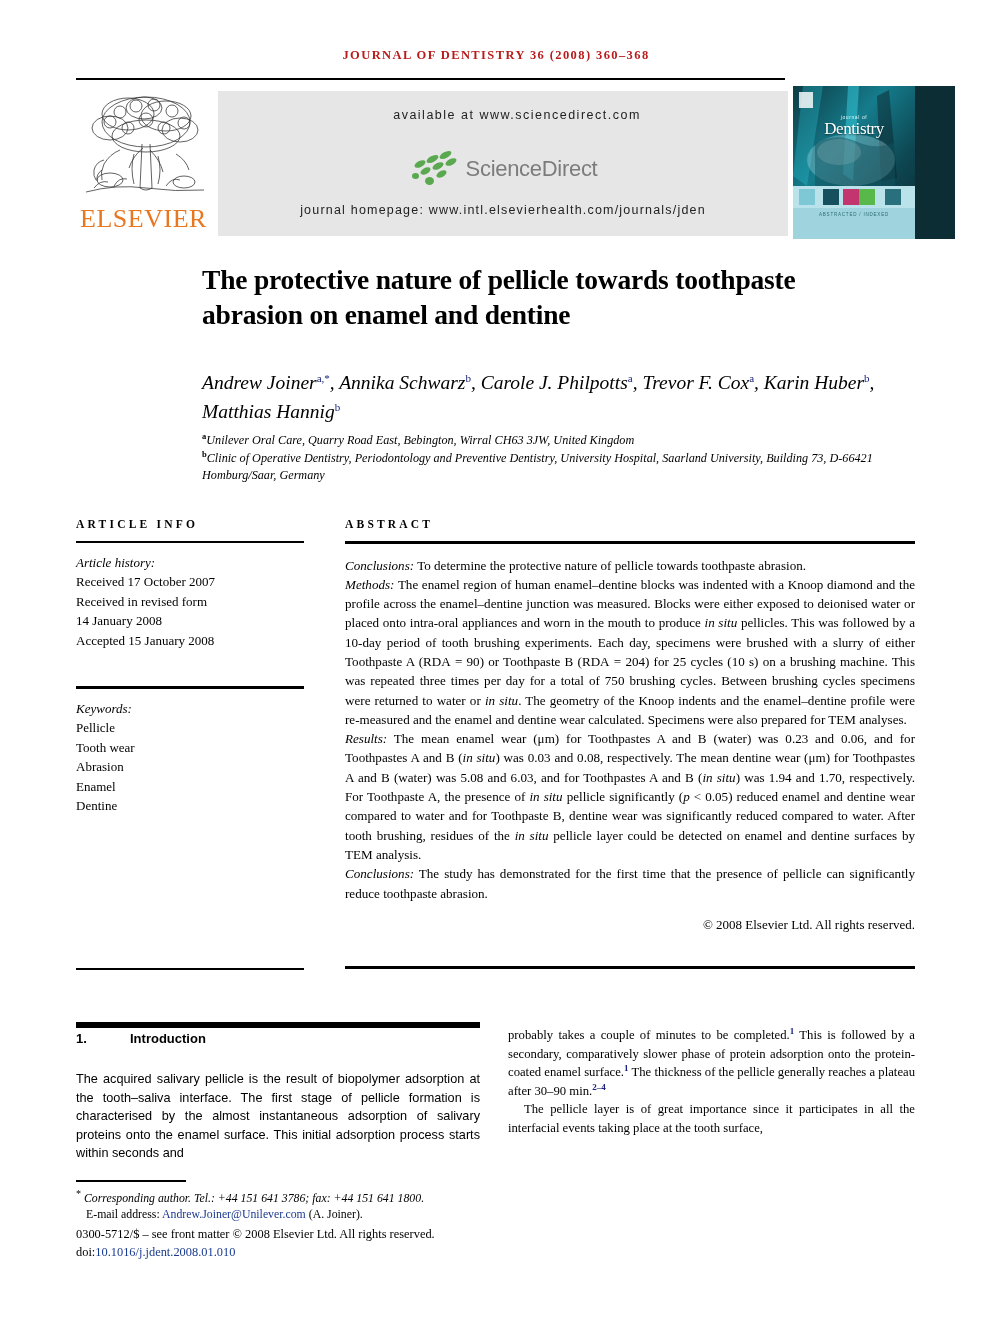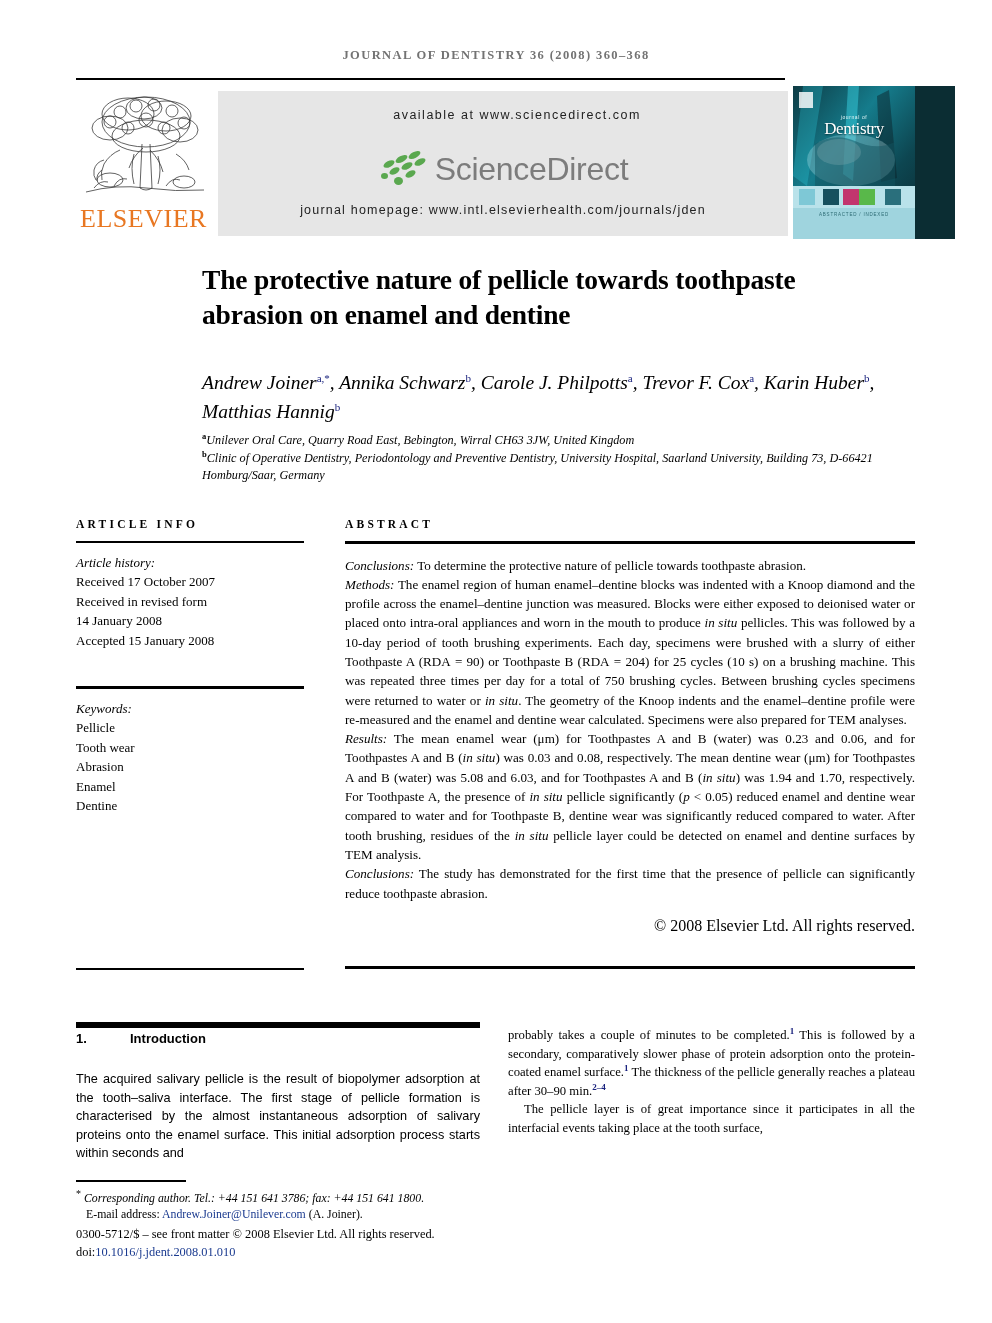--- a/index.html
+++ b/index.html
@@ -26,21 +26,21 @@
   .runhead {
     position: absolute;
     left: 0; top: 48px;
     width: 992px;
     text-align: center;
     font-family: "Liberation Serif", serif;
     font-size: 12.5px;
     font-variant: small-caps;
     letter-spacing: 1.4px;
     font-weight: 600;
-    color: #737373;
+    color: #b91c1c;
   }
   .rule-top {
     position: absolute;
     left: 76px; top: 78px;
     width: 709px; height: 2px;
     background: #000;
   }
 
   
   .masthead {
@@ -100,21 +100,21 @@
     margin-right: 5px;
   }
   .sd-leaves span {
     position: absolute;
     display: block;
     background: #5aa84f;
     border-radius: 50%;
   }
   .sd-word {
     font-family: "Liberation Sans", sans-serif;
-    font-size: 32px;
+    font-size: 22px;
     color: #7c7c7c;
     letter-spacing: -0.3px;
   }
   .sd-home {
     position: absolute;
     left: 0; top: 112px;
     width: 570px;
     text-align: center;
     font-family: "Liberation Sans", sans-serif;
     font-size: 12.5px;
@@ -275,21 +275,21 @@
     font-size: 13.1px;
     line-height: 19.3px;
     text-align: justify;
   }
   .abs-body .lbl { font-style: italic; }
   .abs-body i { font-style: italic; }
   .copyline {
     margin-top: 14px;
     text-align: right;
     font-family: "Liberation Serif", serif;
-    font-size: 16px;
+    font-size: 13px;
   }
   .rule-info-bottom {
     position: absolute;
     left: 76px; top: 968px;
     width: 228px; height: 1.5px;
     background: #000;
   }
   .rule-abs-bottom {
     position: absolute;
     left: 345px; top: 966px;

